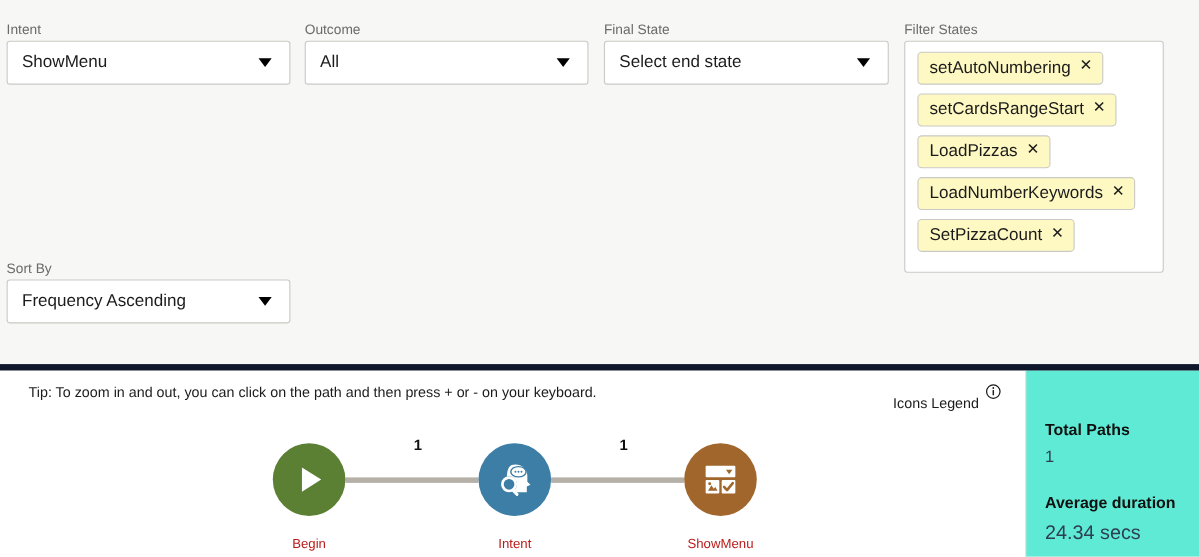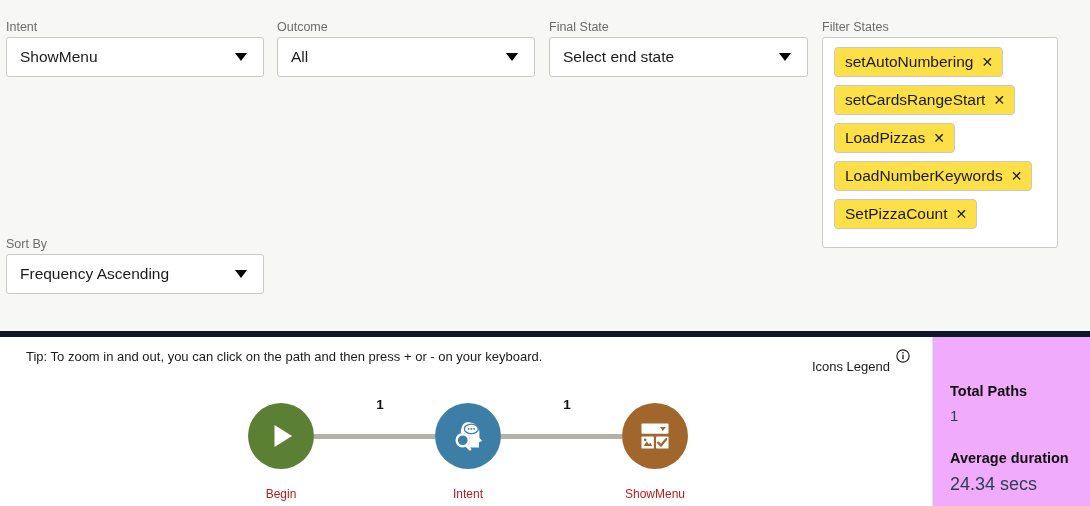--- a/index.html
+++ b/index.html
@@ -75,24 +75,23 @@
   .chips-box {
     border: 1px solid #c9c9c5;
     border-radius: 3px;
     background: #ffffff;
     padding: 9px 10px 10px 11px;
     box-sizing: border-box;
     min-height: 195px;
   }
   .chip {
     display: inline-flex;
-    align-items: center;
     border: 1px solid #c9c9c5;
     border-radius: 4px;
-    background: #fde047;
+    background: #fef9c3;
     padding: 4px 9px 5px 10px;
     margin-bottom: 8px;
     font-size: 15.5px;
     line-height: 19px;
     color: #1b1b1b;
     cursor: pointer;
     box-sizing: border-box;
   }
   .chip:last-child { margin-bottom: 0; }
   .chip-label { white-space: nowrap; }
@@ -194,21 +193,21 @@
     font-weight: bold;
     color: #111111;
     text-align: center;
     width: 40px;
   }
 
   
   #stats-pane {
     width: 158px;
     height: 100%;
-    background: #f0abfc;
+    background: #5eead4;
     border-left: 1px solid #e2e2e0;
     box-sizing: border-box;
     padding: 46px 0 11px 17px;
   }
   .stat-title {
     font-size: 14.5px;
     font-weight: bold;
     color: #101010;
     margin-bottom: 8px;
     white-space: nowrap;

